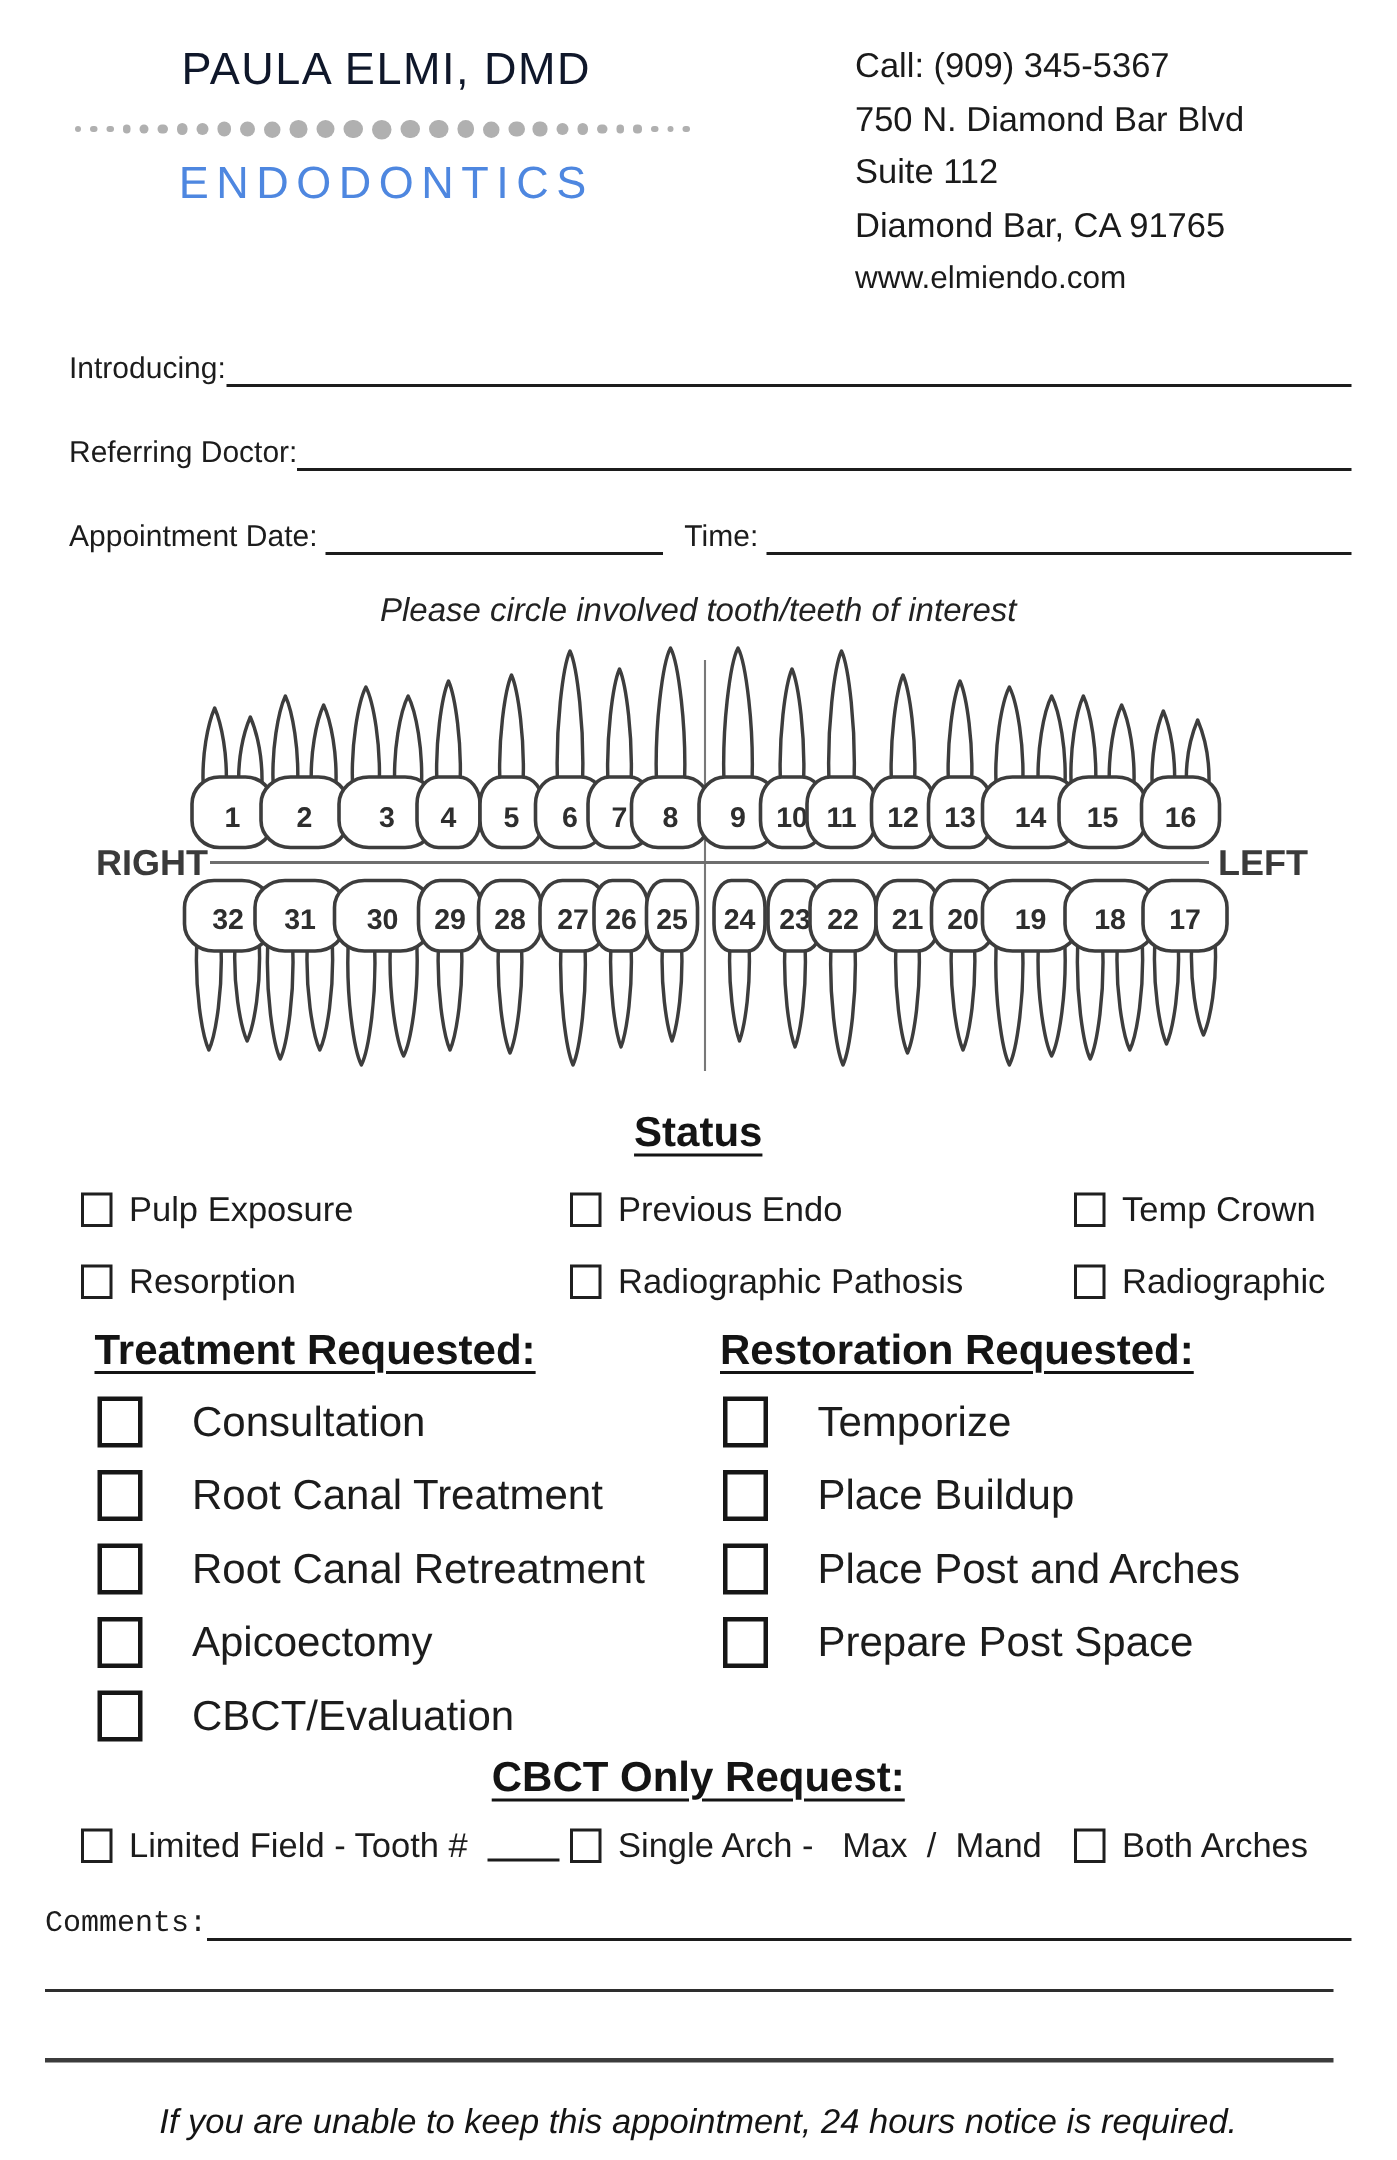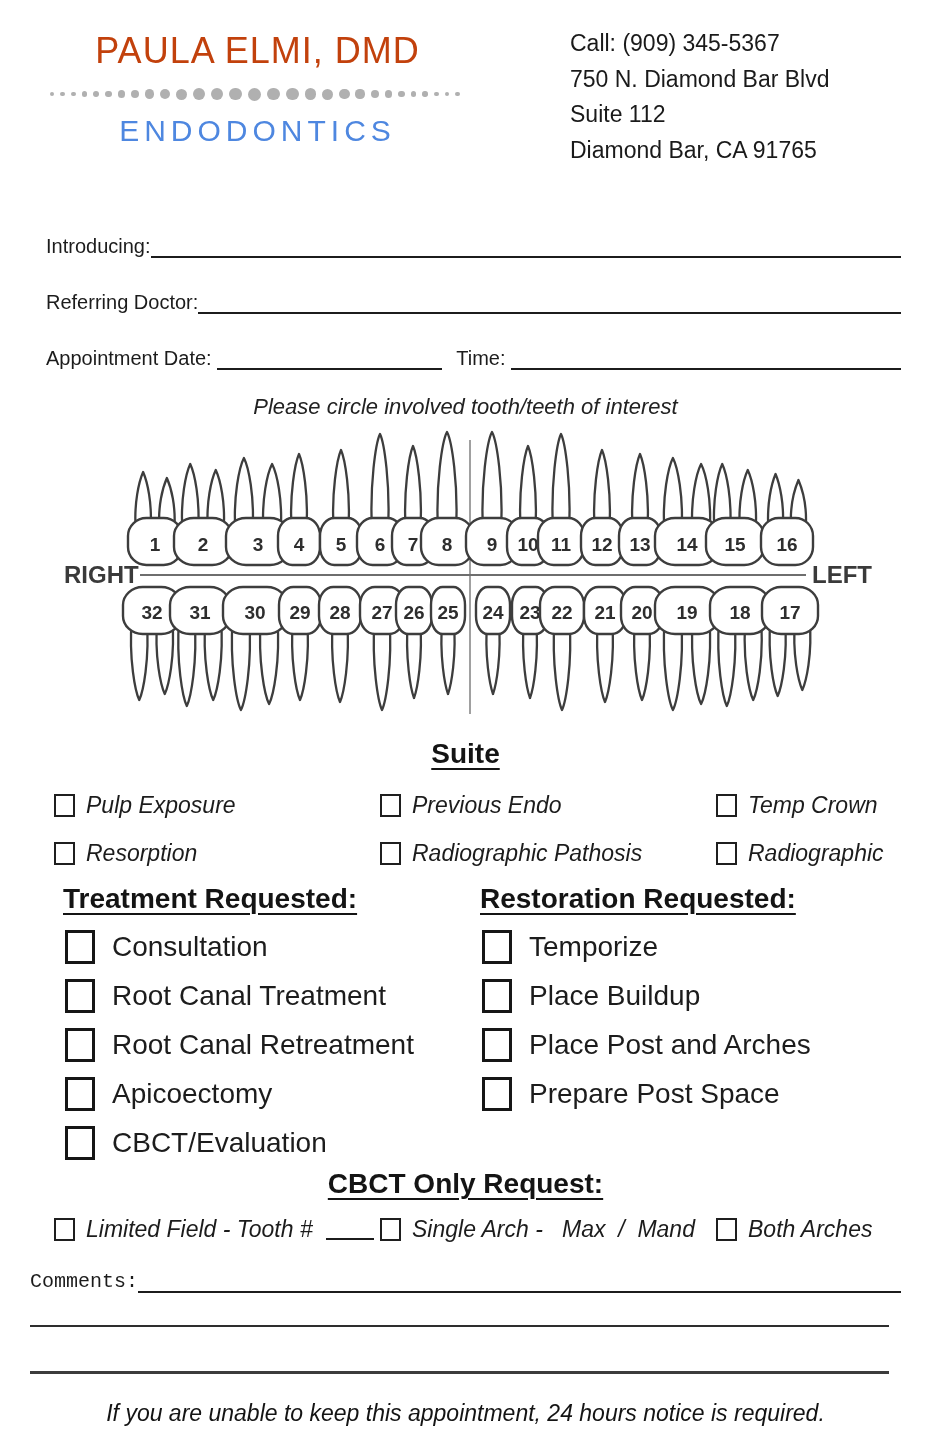--- a/index.html
+++ b/index.html
@@ -3,21 +3,21 @@
 <meta charset="utf-8">
 <style>
   * { margin:0; padding:0; box-sizing:border-box; }
   html,body { width:931px; height:1440px; background:#ffffff; overflow:hidden;
               font-family:"Liberation Sans", sans-serif; color:#1c1c1c; }
   .page { position:relative; width:931px; height:1440px; }
 
   
   .header { position:relative; height:210px; }
   .header-left { position:absolute; left:50px; top:30px; width:415px; text-align:center; }
-  .doctor-name { font-size:36px; font-weight:400; letter-spacing:1px; color:#c2410c; white-space:nowrap; }
+  .doctor-name { font-size:30px; font-weight:400; letter-spacing:1px; color:#0f172a; white-space:nowrap; }
   .dots-divider { margin-top:15px; width:410px; display:flex; justify-content:space-between; align-items:center; height:14px; }
   .dots-divider span { display:inline-block; border-radius:50%; background:#b0b0b0; }
   .specialty { margin-top:13px; font-size:30px; letter-spacing:5px; font-weight:400; }
   .header-right { position:absolute; left:570px; top:26px; font-size:23px; line-height:35.5px; color:#1a1a1a; }
   .header-right .website { font-size:21px; }
 
   
   .field-row { display:flex; align-items:flex-end; font-size:20px; margin-left:46px; margin-right:30px; white-space:nowrap; }
   .row-introducing { margin-top:18px; }
   .row-referring  { margin-top:26px; }
@@ -38,28 +38,28 @@
   .section-title .u, .col-title .u { text-decoration:underline; text-decoration-thickness:2px; text-underline-offset:5px; }
   .status-title { margin-top:12px; }
 
   
   .cb { display:inline-block; background:#fff; flex:none; }
   .cb-small { width:21px; height:23px; border:2px solid #1f1f1f; }
   .cb-large { width:30px; height:34px; border:3px solid #161616; }
 
   
   .opt-grid { display:grid; grid-template-columns:326px 336px auto; row-gap:21px; margin-top:22px; padding-left:54px; font-size:23px; }
-  .opt-cell { display:flex; align-items:center; gap:11px; white-space:pre;font-style:italic; }
+  .opt-cell { display:flex; align-items:center; gap:11px; white-space:pre; }
 
   
   .two-col { display:flex; margin-top:16px; padding-left:63px;justify-content:center; }
   .col-treatment { width:417px; }
   .col-restoration { flex:1; }
   .col-title { font-size:28px; font-weight:600; color:#141414; }
-  .req-item { display:flex; align-items:center; gap:17px; font-size:28px; margin-top:15px; padding-left:2px; }
+  .req-item { display:flex; align-items:center; gap:33px; font-size:28px; margin-top:15px; padding-left:2px; }
 
   .cbct-title { margin-top:8px; }
   .cbct-grid { margin-top:16px; row-gap:0; }
   .tooth-blank { display:inline-block; width:48px; border-bottom:2px solid #1c1c1c; height:20px; margin-left:2px; }
 
   
   .row-comments { margin-top:20px; margin-left:30px;font-family:Liberation Mono, monospace; }
   .comment-line { margin:0 42px 0 30px; border-bottom:2px solid #2e2e2e; }
   .comment-line-1 { margin-top:32px; }
   .comment-line-2 { margin-top:44px; border-bottom-width:3px; border-bottom-color:#3c3c3c; }
@@ -105,20 +105,21 @@
           <span style="height: 4.6px; width: 4.6px;"></span>
           <span style="height: 4.4px; width: 4.4px;"></span>
         </div>
       <div class="specialty" id="specialty" style="color: rgb(78, 135, 224);">ENDODONTICS</div>
     </div>
     <div class="header-right">
       <div>Call: (909) 345-5367</div>
       <div>750 N. Diamond Bar Blvd</div>
       <div>Suite 112</div>
       <div>Diamond Bar, CA 91765</div>
+      <div class="website">www.elmiendo.com</div>
     </div>
   </div>
 
   <div class="field-row row-introducing">
     <span>Introducing:</span>
     <span class="write-line grow"></span>
   </div>
   <div class="field-row row-referring">
     <span>Referring Doctor:</span>
     <span class="write-line grow"></span>
@@ -306,21 +307,21 @@
         </g>
         <g>
           <path d="M 770.4 198 C 767.4 236 774.04 266 777.68 274 C 781.3199999999999 266 787.9599999999999 236 784.9599999999999 198 Z" fill="#fff" stroke="#3d3d3d" stroke-width="2.3" stroke-linejoin="round"></path>
           <path d="M 795.0400000000001 198 C 792.0400000000001 233 798.6800000000001 260 802.32 268 C 805.96 260 812.6 233 809.6 198 Z" fill="#fff" stroke="#3d3d3d" stroke-width="2.3" stroke-linejoin="round"></path>
           <rect x="762" y="165" width="56" height="47" rx="19.040000000000003" ry="18" fill="#fff" stroke="#3d3d3d" stroke-width="2.4"></rect>
           <text x="790" y="197" text-anchor="middle" font-size="19" font-weight="700" fill="#2e2e2e">17</text>
         </g>
       </svg>
   </div>
 
-  <div class="section-title status-title"><span class="u">Suite</span></div>
+  <div class="section-title status-title"><span class="u">Status</span></div>
   <div class="opt-grid">
     <div class="opt-cell">
       <span class="cb cb-small"></span>
       <span>Pulp Exposure</span>
     </div>
     <div class="opt-cell">
       <span class="cb cb-small"></span>
       <span>Previous Endo</span>
     </div>
     <div class="opt-cell">

